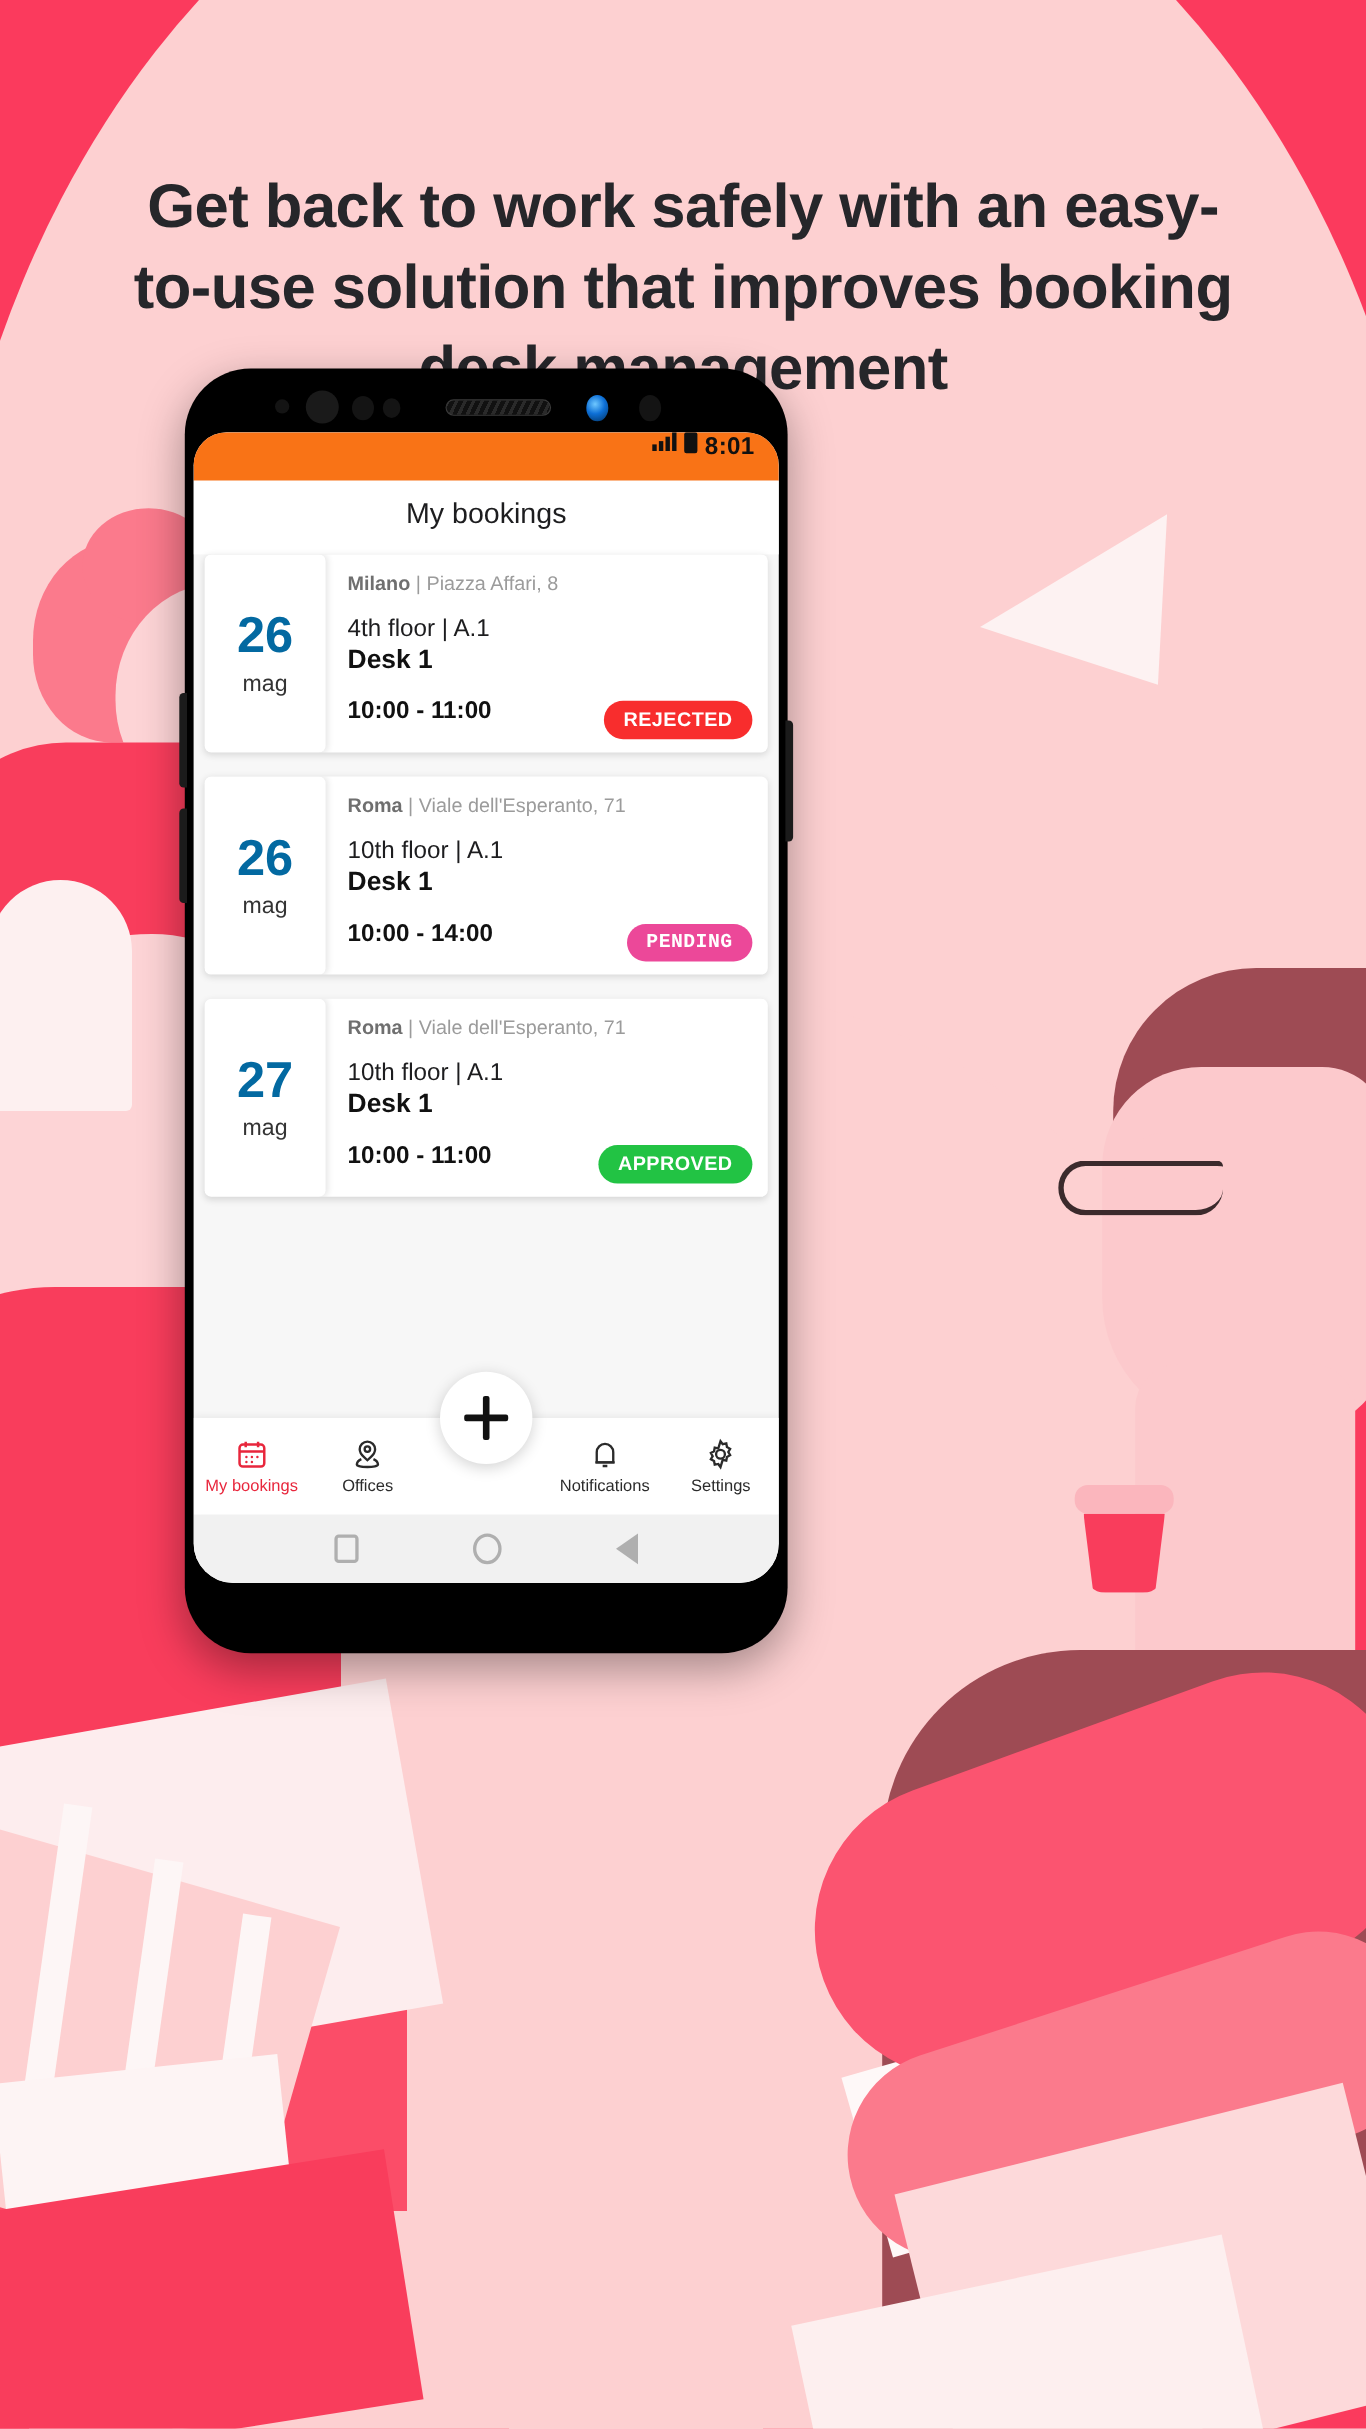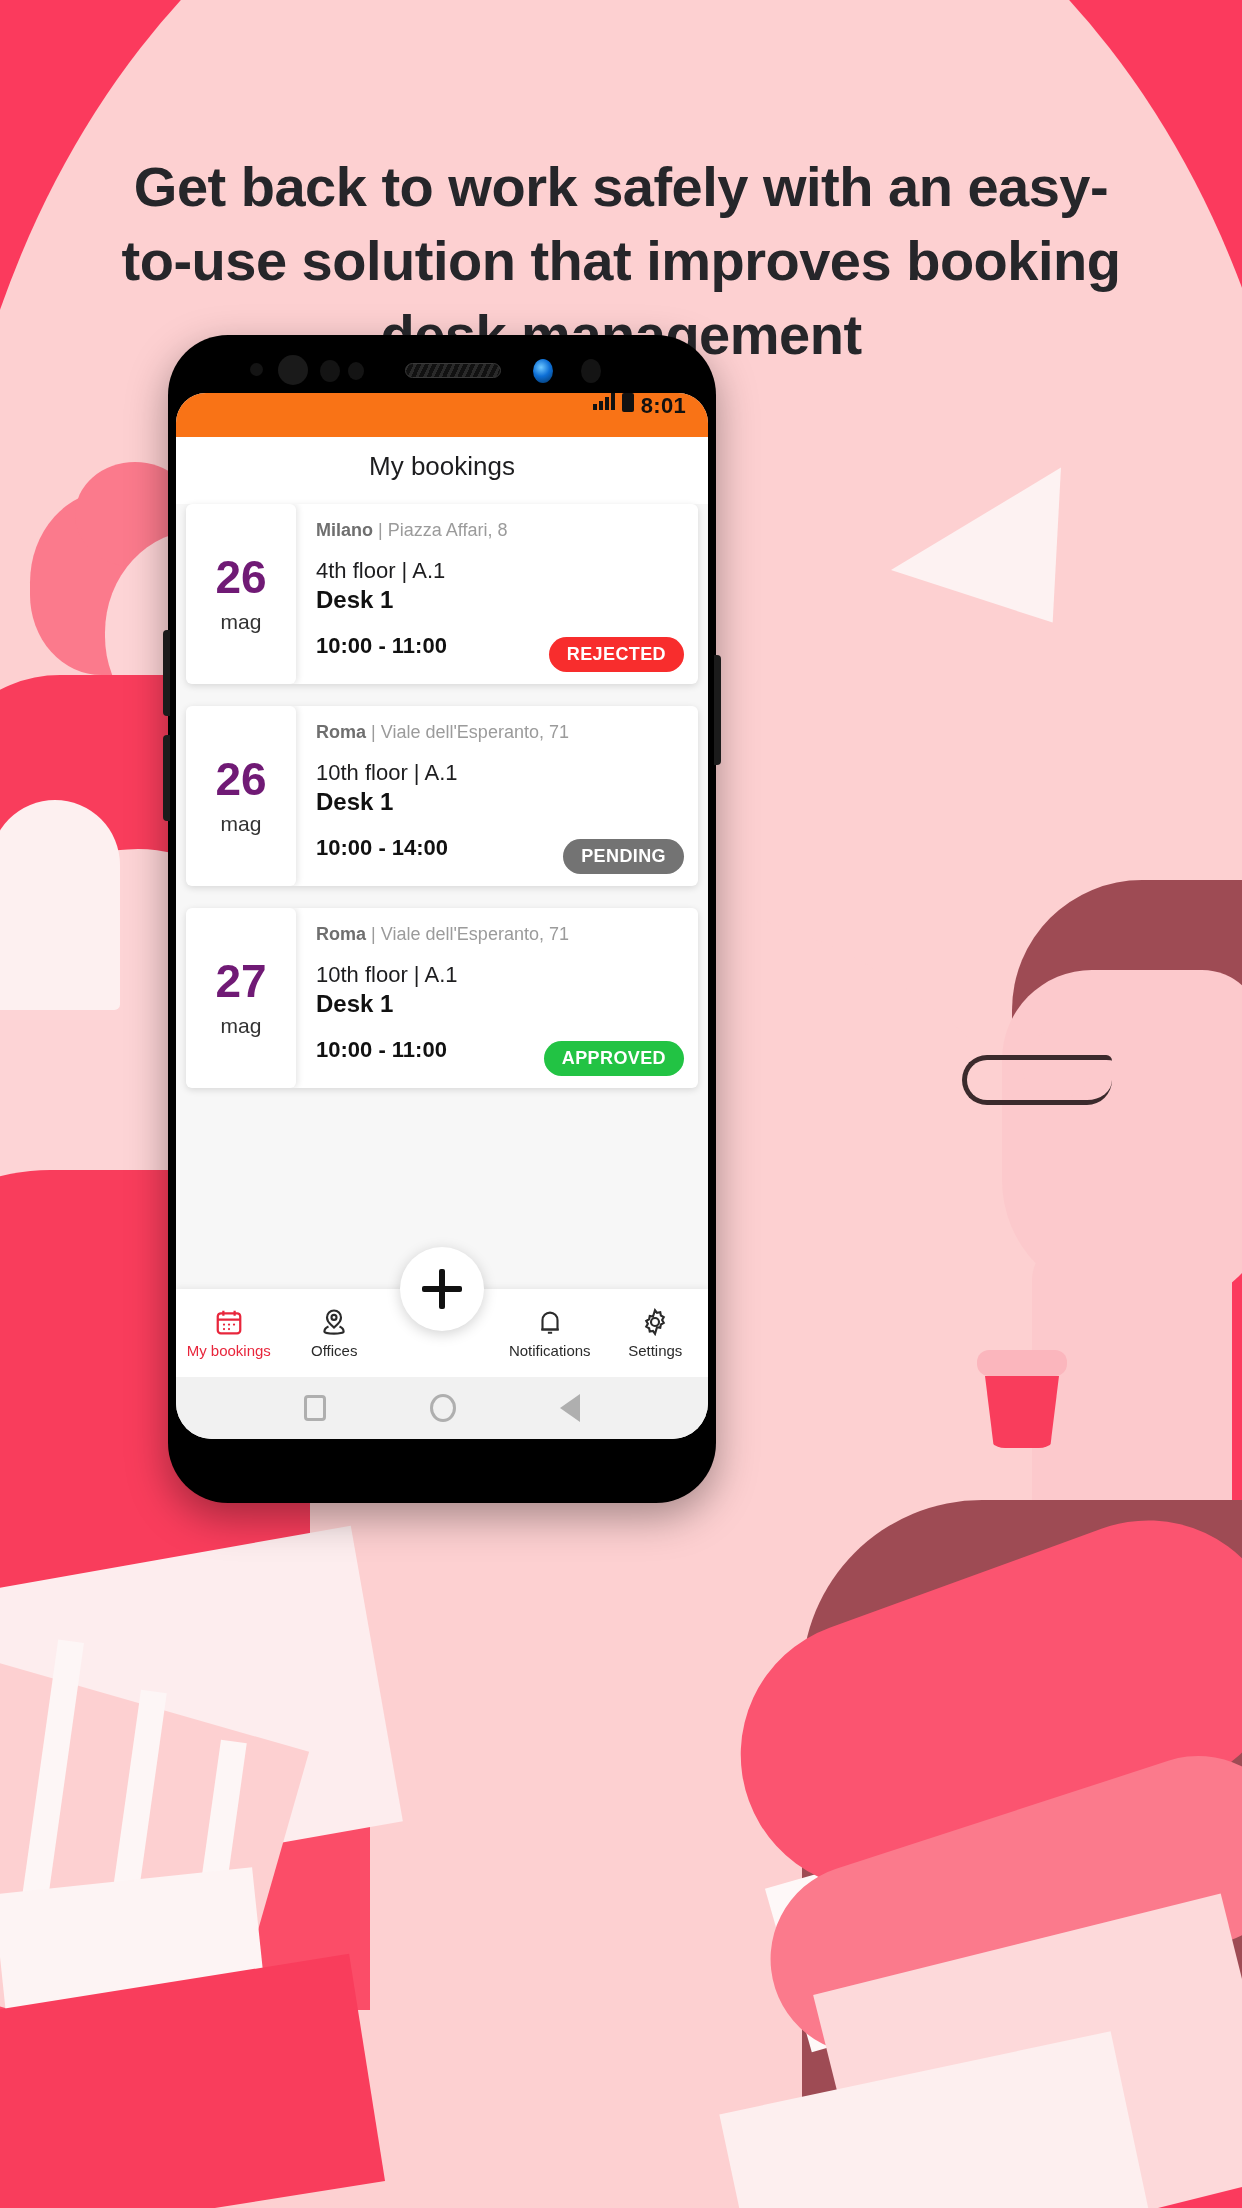--- a/index.html
+++ b/index.html
@@ -292,42 +292,42 @@
   .date-box {
     width: 110px;
     background: #fff;
     border-radius: 6px;
     box-shadow: 2px 0 6px rgba(0,0,0,0.10);
     display: flex; flex-direction: column;
     align-items: center; justify-content: center;
     padding: 34px 0;
     z-index: 2;
   }
-  .date-day { font-size: 46px; font-weight: 700; color: #701a75; line-height: 1; }
+  .date-day { font-size: 46px; font-weight: 700; color: #0369a1; line-height: 1; }
   .date-mon { font-size: 21px; color: #333; margin-top: 10px; }
 
   .card-body { flex: 1; padding: 16px 20px 14px; position: relative; min-height: 180px; }
   .office-line { font-size: 18px; color: #9b9b9b; margin-bottom: 16px; }
   .office-line b { color: #6f6f6f; font-weight: 700; }
   .floor-line { font-size: 22px; color: #1d1d1f; line-height: 1.25; }
   .desk-line { font-size: 24px; font-weight: 700; color: #111; line-height: 1.25; }
   .time-line { font-size: 22px; font-weight: 700; color: #111; margin-top: 18px; }
 
   .badge {
     position: absolute;
     right: 14px; bottom: 12px;
     color: #fff;
     font-size: 18px;
     font-weight: 700;
     letter-spacing: 0.4px;
     padding: 7px 18px;
     border-radius: 20px;
   }
   .badge.rejected { background: #F82D2D; }
-  .badge.pending  { background: #737373; }
+  .badge.pending  { background: #ec4899; font-family: Liberation Mono, monospace; }
   .badge.approved { background: #22C344; }
 
   .checkin-bar {
     background: #22C344;
     color: #fff;
     display: flex;
     align-items: center;
     justify-content: flex-end;
     gap: 16px;
     padding: 14px 24px;

